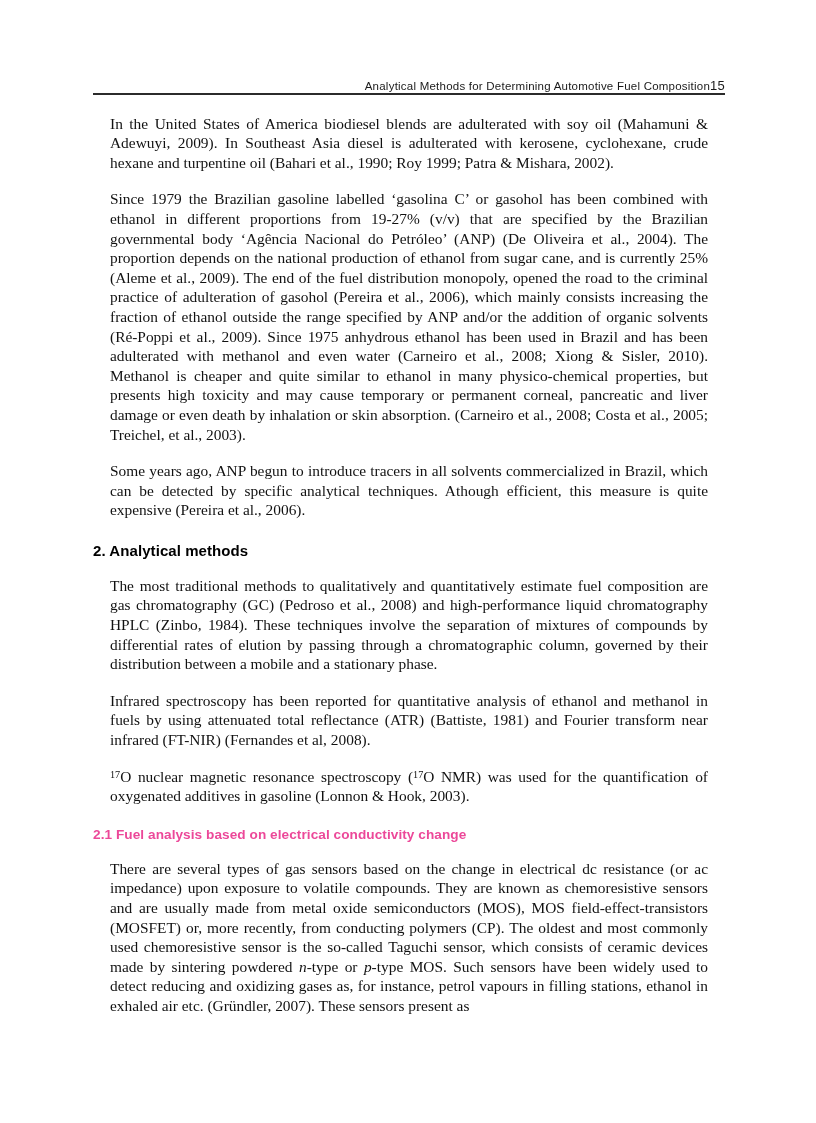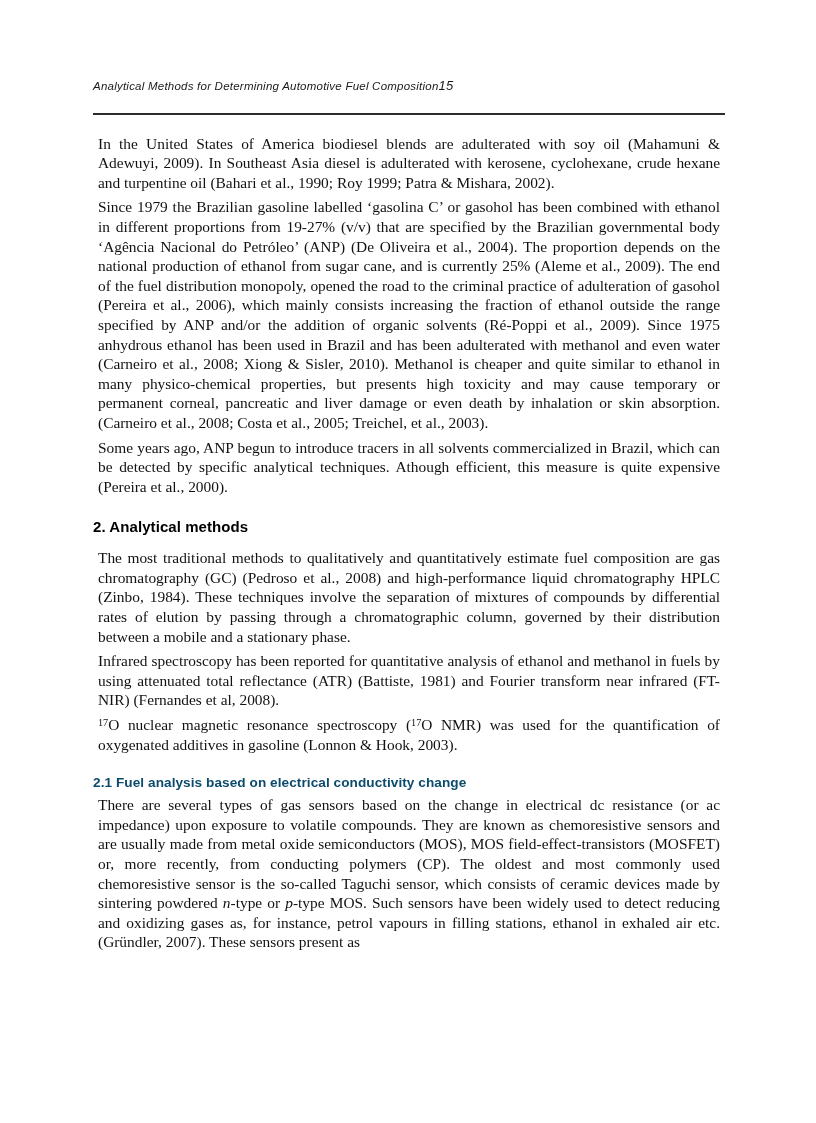--- a/index.html
+++ b/index.html
@@ -20,45 +20,44 @@
     position: absolute;
     left: 93px;
     top: 78px;
     width: 632px;
   }
 
   
   .runhead {
     display: flex;
     align-items: baseline;
-    justify-content: flex-start;
+    justify-content: flex-end;
     font-family: "Liberation Sans", "DejaVu Sans", sans-serif;
     font-size: 11.5px;
     letter-spacing: 0.02em;
     color: #1a1a1a;
-    padding-bottom: 20px;
-    font-style: italic;
+    padding-bottom: 0;
   }
   .runhead-title {
     white-space: nowrap;
   }
   .runhead-pageno {
     font-size: 13px;
     font-weight: 400;
   }
   .runhead-rule {
     height: 1.6px;
     background: #2b2b2b;
     width: 100%;
     margin-bottom: 19px;
   }
 
   
   p.body {
-    margin: 5px;
+    margin: 17px;
     text-align: justify;
     font-size: 15.4px;
     line-height: 19.6px;
     color: #111111;
     -webkit-font-smoothing: antialiased;
     hyphens: none;
   }
   p.body + p.body {
     margin-top: 0;
   }
@@ -80,41 +79,41 @@
     letter-spacing: 0.005em;
   }
   .sec-wrap { margin-top: 22px; margin-bottom: 13px; }
 
   h3.subsec {
     font-family: "Liberation Sans", "DejaVu Sans", sans-serif;
     font-size: 13.6px;
     font-weight: bold;
     margin: 0;
     padding: 0;
-    color: #0c4a6e;
+    color: #ec4899;
     letter-spacing: 0.005em;
   }
   .subsec-wrap { margin-top: 21px; margin-bottom: 4px; }
 </style>
 </head>
 <body>
 
 <div class="page">
   <div class="content">
 
     <div class="runhead">
       <span class="runhead-title">Analytical Methods for Determining Automotive Fuel Composition</span>
       <span class="runhead-pageno">15</span>
     </div>
     <div class="runhead-rule"></div>
 
     <div>
       <p class="body">In the United States of America biodiesel blends are adulterated with soy oil (Mahamuni &amp; Adewuyi, 2009).  In Southeast Asia diesel is adulterated with kerosene, cyclohexane, crude hexane and turpentine oil (Bahari et al., 1990; Roy 1999; Patra &amp; Mishara, 2002).</p>
       <p class="body">Since 1979 the Brazilian gasoline labelled ‘gasolina C’ or gasohol has been combined with ethanol in different proportions from 19-27% (v/v) that are specified by the Brazilian governmental body ‘Agência Nacional do Petróleo’ (ANP) (De Oliveira et al., 2004). The proportion depends on the national production of ethanol from sugar cane, and is currently 25% (Aleme et al., 2009). The end of the fuel distribution monopoly, opened the road to the criminal practice of adulteration of gasohol (Pereira et al., 2006), which mainly consists increasing the fraction of ethanol outside the range specified by ANP and/or the addition of organic solvents (Ré-Poppi et al., 2009). Since 1975 anhydrous ethanol has been used in Brazil and has been adulterated with methanol and even water (Carneiro et al., 2008; Xiong &amp; Sisler, 2010). Methanol is cheaper and quite similar to ethanol in many physico-chemical properties, but presents high toxicity and may cause temporary or permanent corneal, pancreatic and liver damage or even death by inhalation or skin absorption. (Carneiro et al., 2008; Costa et al., 2005; Treichel, et al., 2003).</p>
-      <p class="body">Some years ago, ANP begun to introduce tracers in all solvents commercialized in Brazil, which can be detected by specific analytical techniques. Athough efficient, this measure is quite expensive (Pereira et al., 2000).</p>
+      <p class="body">Some years ago, ANP begun to introduce tracers in all solvents commercialized in Brazil, which can be detected by specific analytical techniques. Athough efficient, this measure is quite expensive (Pereira et al., 2006).</p>
     </div>
 
     <div class="sec-wrap">
       <h2 class="sec">2. Analytical methods</h2>
     </div>
     <div>
       <p class="body">The most traditional methods to qualitatively and quantitatively estimate fuel composition are gas chromatography (GC) (Pedroso et al., 2008) and high-performance liquid chromatography HPLC (Zinbo, 1984). These techniques involve the separation of mixtures of compounds by differential rates of elution by passing through a chromatographic column, governed by their distribution between a mobile and a stationary phase.</p>
       <p class="body">Infrared spectroscopy has been reported for quantitative analysis of ethanol and methanol in fuels by using attenuated total reflectance (ATR) (Battiste, 1981) and Fourier transform near infrared (FT-NIR) (Fernandes et al, 2008).</p>
       <p class="body"><sup class="sup">17</sup>O nuclear magnetic resonance spectroscopy (<sup class="sup">17</sup>O NMR) was used for the quantification of oxygenated additives in gasoline (Lonnon &amp; Hook, 2003).</p>
     </div>

